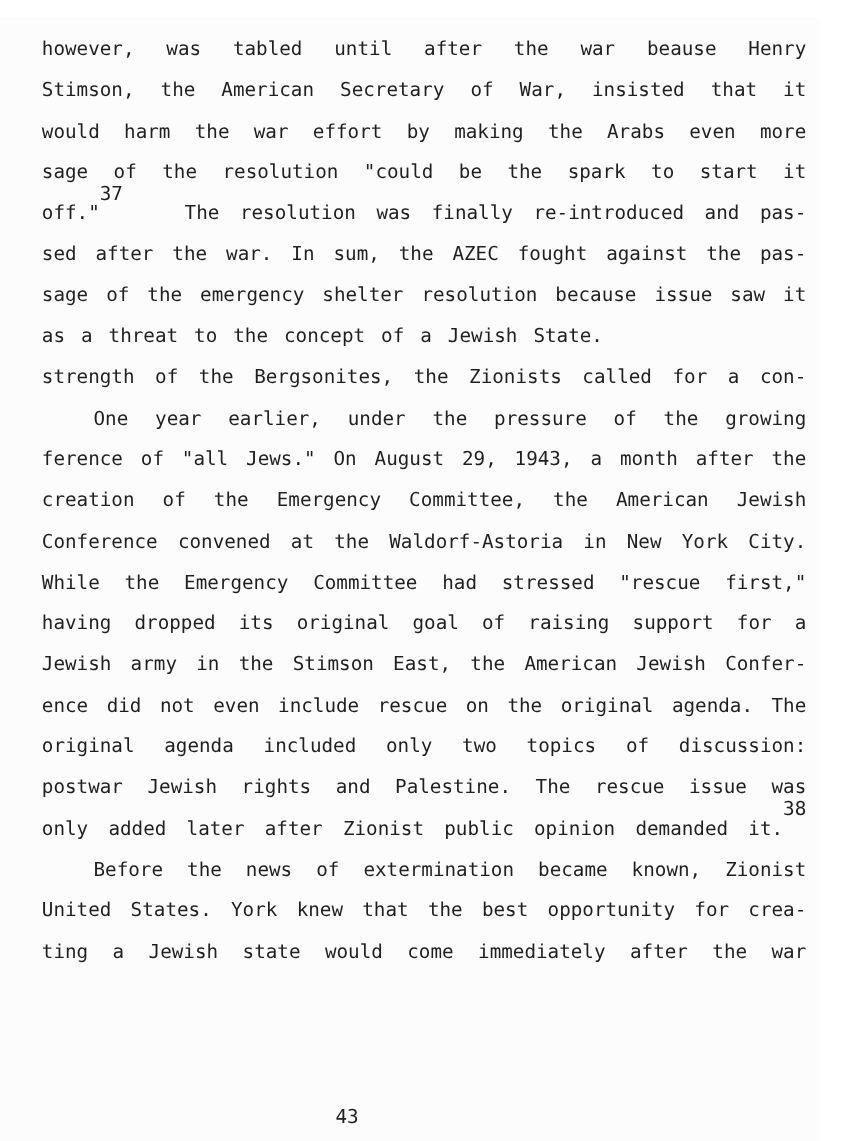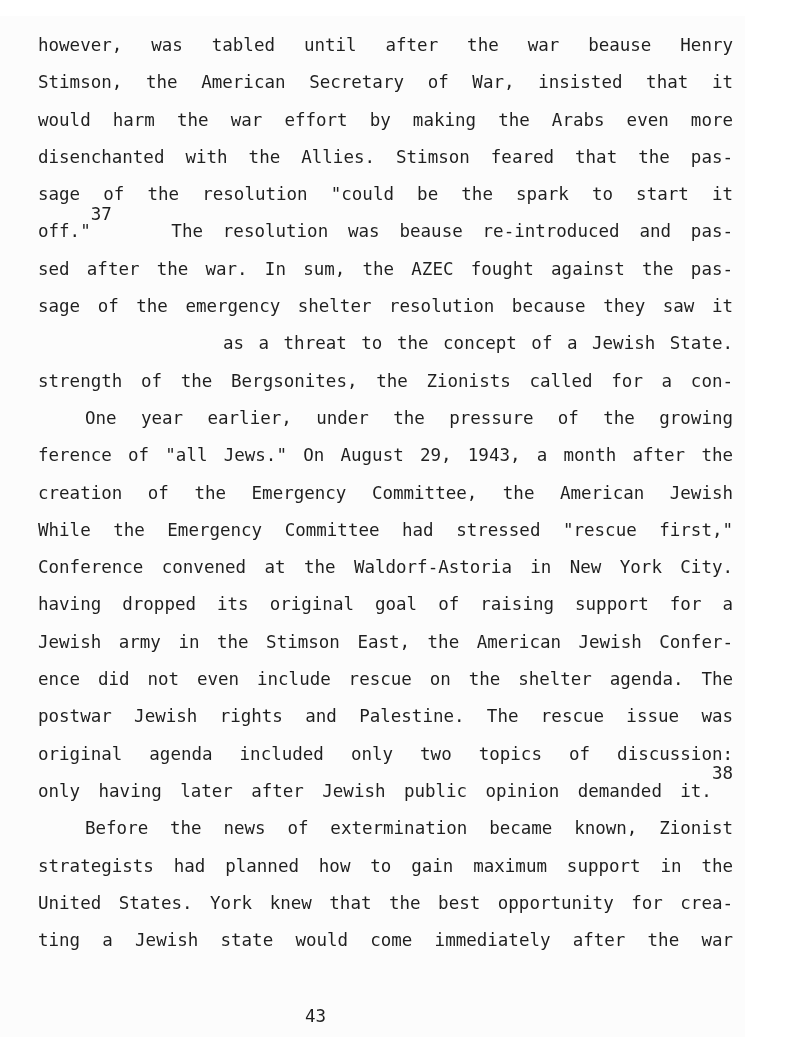--- a/index.html
+++ b/index.html
@@ -21,21 +21,21 @@
   .text-block {
     position: absolute;
     left: 38px;
     top: 11px;
     width: 695px;
   }
   .line {
     height: 37.3px;
     line-height: 37.3px;
     white-space: normal;
-    text-align: right;
+    text-align: left;
   }
   .line:not(.justify) {
     word-spacing: 4px; 
   }
   .line.justify {
     text-align: justify;
     text-align-last: justify;
   }
   .line.indent {
     text-indent: 47px;
@@ -56,37 +56,35 @@
   }
 </style>
 </head>
 <body>
 
 <div class="page" style="background: rgb(252, 252, 252); color: rgb(31, 31, 31);">
   <div class="text-block">
       <div class="line justify"><span>however, was tabled until after the war beause Henry</span></div>
       <div class="line justify"><span>Stimson, the American Secretary of War, insisted that it</span></div>
       <div class="line justify"><span>would harm the war effort by making the Arabs even more</span></div>
-      <div class="line justify"><span>disenchanted with the Allies. Stimson feared that the pas-</span></div>
       <div class="line justify"><span>sage of the resolution "could be the spark to start it</span></div>
-      <div class="line justify"><span>off."</span><span class="sup">37</span><span class="pre">   </span><span>The resolution was beause re-introduced and pas-</span></div>
+      <div class="line justify"><span>off."</span><span class="sup">37</span><span class="pre">   </span><span>The resolution was finally re-introduced and pas-</span></div>
       <div class="line justify"><span>sed after the war. In sum, the AZEC fought against the pas-</span></div>
-      <div class="line justify"><span>sage of the emergency shelter resolution because they saw it</span></div>
+      <div class="line justify"><span>sage of the emergency shelter resolution because issue saw it</span></div>
       <div class="line"><span>as a threat to the concept of a Jewish State.</span></div>
       <div class="line justify"><span>strength of the Bergsonites, the Zionists called for a con-</span></div>
       <div class="line justify indent"><span>One year earlier, under the pressure of the growing</span></div>
       <div class="line justify"><span>ference of "all Jews." On August 29, 1943, a month after the</span></div>
       <div class="line justify"><span>creation of the Emergency Committee, the American Jewish</span></div>
+      <div class="line justify"><span>Conference convened at the Waldorf-Astoria in New York City.</span></div>
       <div class="line justify"><span>While the Emergency Committee had stressed "rescue first,"</span></div>
-      <div class="line justify"><span>Conference convened at the Waldorf-Astoria in New York City.</span></div>
       <div class="line justify"><span>having dropped its original goal of raising support for a</span></div>
       <div class="line justify"><span>Jewish army in the Stimson East, the American Jewish Confer-</span></div>
-      <div class="line justify"><span>ence did not even include rescue on the shelter agenda. The</span></div>
+      <div class="line justify"><span>ence did not even include rescue on the original agenda. The</span></div>
+      <div class="line justify"><span>original agenda included only two topics of discussion:</span></div>
       <div class="line justify"><span>postwar Jewish rights and Palestine. The rescue issue was</span></div>
-      <div class="line justify"><span>original agenda included only two topics of discussion:</span></div>
-      <div class="line justify"><span>only having later after Jewish public opinion demanded it.</span><span class="sup">38</span></div>
+      <div class="line justify"><span>only added later after Zionist public opinion demanded it.</span><span class="sup">38</span></div>
       <div class="line justify indent"><span>Before the news of extermination became known, Zionist</span></div>
-      <div class="line justify"><span>strategists had planned how to gain maximum support in the</span></div>
       <div class="line justify"><span>United States. York knew that the best opportunity for crea-</span></div>
       <div class="line justify"><span>ting a Jewish state would come immediately after the war</span></div>
     </div>
   <div class="pageno">43</div>
 </div>
 
 </body></html>

